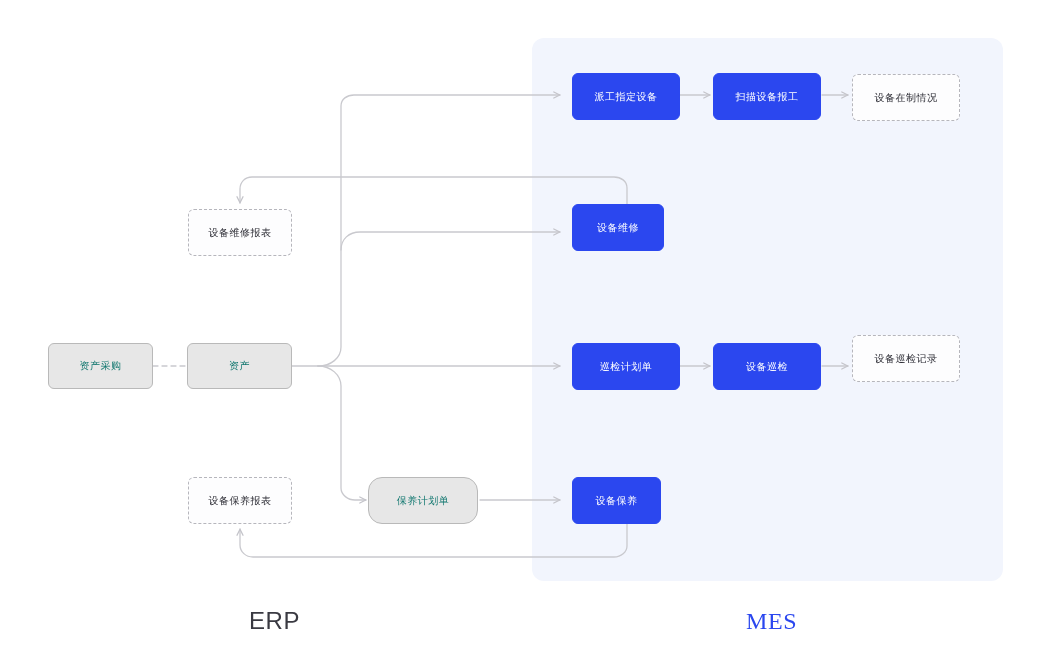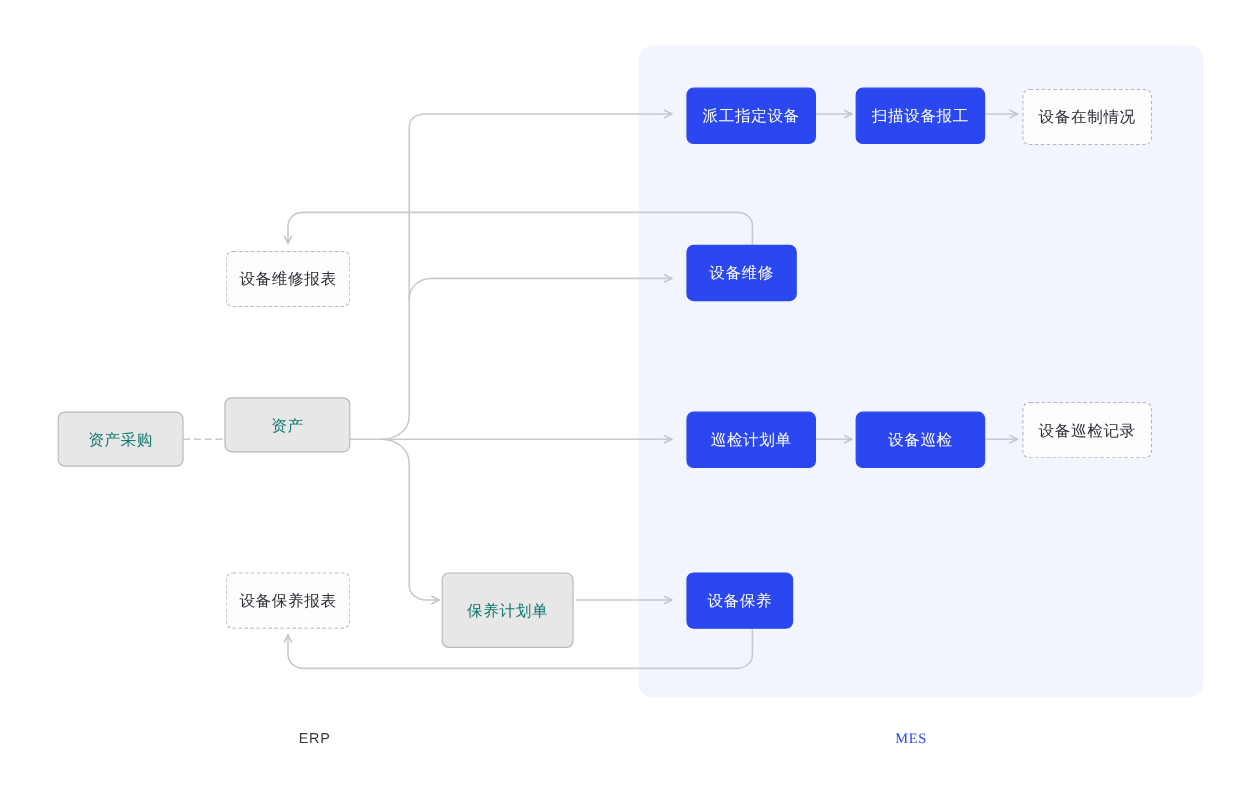--- a/index.html
+++ b/index.html
@@ -34,21 +34,21 @@
     background: #F2F5FD;
     border-radius: 12px;
   }
   .node {
     position: absolute;
     box-sizing: border-box;
     display: flex;
     align-items: center;
     justify-content: center;
     border-radius: 6px;
-    font-size: 13px;
+    font-size: 10px;
     letter-spacing: 0.5px;
     white-space: nowrap;
     line-height: 1;
   }
   .node-blue {
     background: #2B47EF;
     color: #ffffff;
     border: 1px solid #2B47EF;
     font-weight: normal;
   }
@@ -57,21 +57,21 @@
     color: #0f766e;
     border: 1px solid #B9B9B9;
   }
   .node-dashed {
     background: #FDFDFE;
     color: #2C2C34;
     border: 1px dashed #B6B6BC;
   }
   .lane-label {
     position: absolute;
-    font-size: 12px;
+    font-size: 24px;
     letter-spacing: 0.6px;
     line-height: 1;
   }
   .lane-erp { color: #3A3A42; }
   .lane-mes { color: #2B47EF; font-family: Liberation Serif, serif; }
 </style>
 </head>
 <body>
 
 <div id="canvas">
@@ -110,33 +110,33 @@
       <path d="M627,208 L627,188 C627,181 621,177 614,177 L252,177 C245,177 240,182 240,189 L240,203" marker-end="url(#ah)"></path>
 
       <path d="M627,524 L627,546 C627,552 621,557 614,557 L253,557 C246,557 240,552 240,545 L240,529" marker-end="url(#ah)"></path>
     </g>
   </svg>
 
   <div class="node node-gray" style="left:48px; top:343px; width:105px; height:46px;">
     <span>资产采购</span>
   </div>
 
-  <div class="node node-gray" style="left:187px; top:331px; width:105px; height:46px;">
+  <div class="node node-gray" style="left:187px; top:343px; width:105px; height:46px;">
     <span>资产</span>
   </div>
 
   <div class="node node-dashed" style="left:188px; top:209px; width:104px; height:47px;align-items:center;">
     <span>设备维修报表</span>
   </div>
 
   <div class="node node-dashed" style="left:188px; top:477px; width:104px; height:47px;">
     <span>设备保养报表</span>
   </div>
 
-  <div class="node node-gray" style="left:368px; top:477px; width:110px; height:63px;">
+  <div class="node node-gray" style="left:368px; top:477px; width:110px; height:47px;border-radius:14px;">
     <span>保养计划单</span>
   </div>
 
   <div class="node node-blue" style="left:572px; top:73px; width:108px; height:47px;">
     <span>派工指定设备</span>
   </div>
 
   <div class="node node-blue" style="left:713px; top:73px; width:108px; height:47px;align-items:center;">
     <span>扫描设备报工</span>
   </div>

